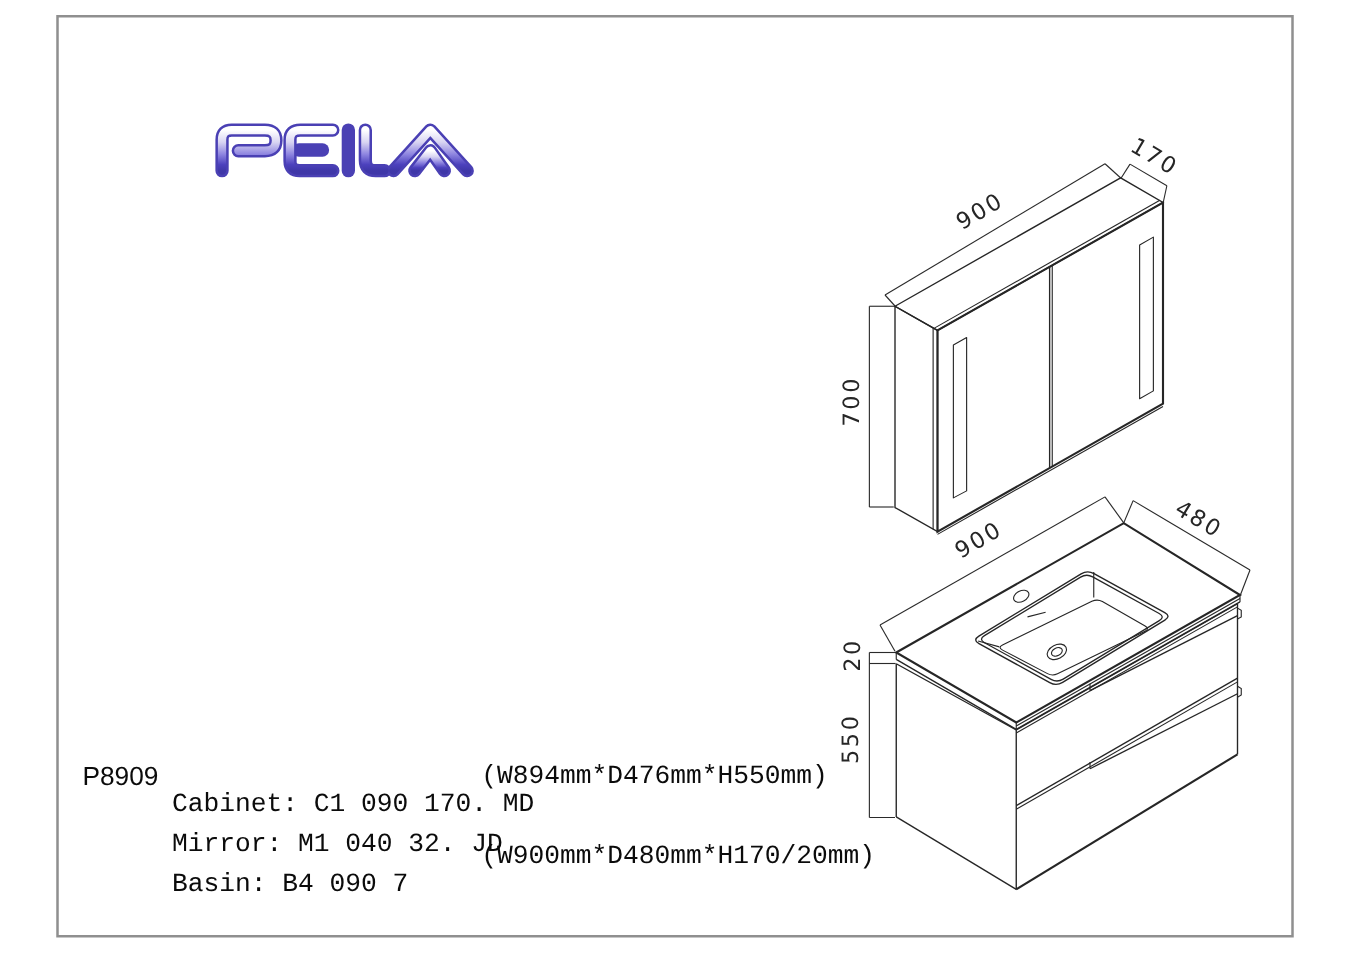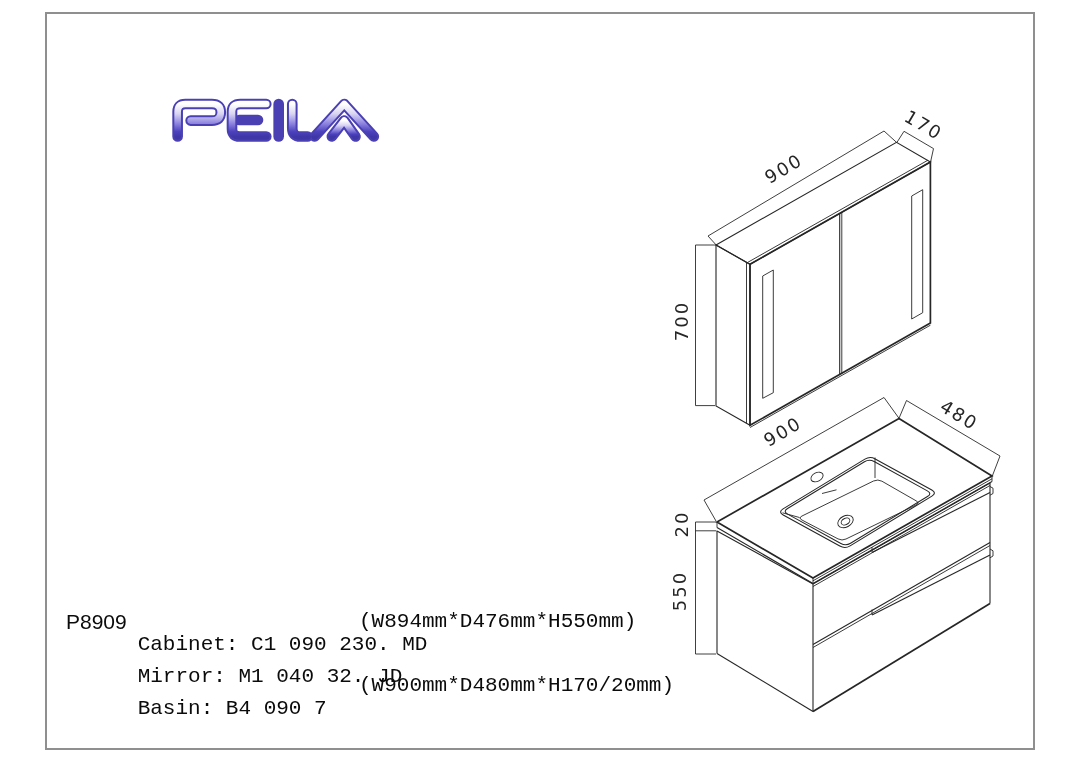--- a/index.html
+++ b/index.html
@@ -22,21 +22,21 @@
 
   .spec-block{position:absolute;left:0;top:0;color:#0b0b0b;}
   .code-line{
     position:absolute;left:66px;top:574px;
     font-family:Liberation Sans, sans-serif;font-size:21px;white-space:pre;margin-top:36px;
   }
   .spec-row{
     position:absolute;left:62px;width:700px;height:26px;
     font-family:"Liberation Mono", monospace;font-size:21px;white-space:pre;
   }
-  .spec-row .dims{position:absolute;left:297px;top:0;white-space:pre;}
+  .spec-row .dims{position:absolute;left:323px;top:0;white-space:pre;}
   .row-1{top:610px;} .row-2{top:642px;} .row-3{top:674px;}
 </style>
 </head>
 <body>
 
 <div class="sheet">
 
   <div class="frame"></div>
 
   <svg class="logo-svg" viewBox="0 0 196 44" aria-hidden="true">
@@ -165,21 +165,21 @@
       <text class="dimtxt" text-anchor="middle" transform="translate(956 420.5) rotate(31)">480</text>
       <text class="dimtxt" text-anchor="middle" transform="translate(688 524) rotate(-90)">20</text>
       <text class="dimtxt" text-anchor="middle" transform="translate(686 591) rotate(-90)">550</text>
     </g>
   </svg>
 
   <div class="spec-block">
     <div class="code-line">P8909</div>
 
     <div class="spec-row row-1">
-      <span class="name">Cabinet: C1 090 230. MD</span>
+      <span class="name">Cabinet: C1 090 170. MD</span>
       <span class="dims">(W894mm*D476mm*H550mm)</span>
     </div>
     <div class="spec-row row-2">
       <span class="name">Mirror: M1 040 32. JD</span>
     </div>
     <div class="spec-row row-3">
       <span class="name">Basin: B4 090 7</span>
       <span class="dims">(W900mm*D480mm*H170/20mm)</span>
     </div>
   </div>

